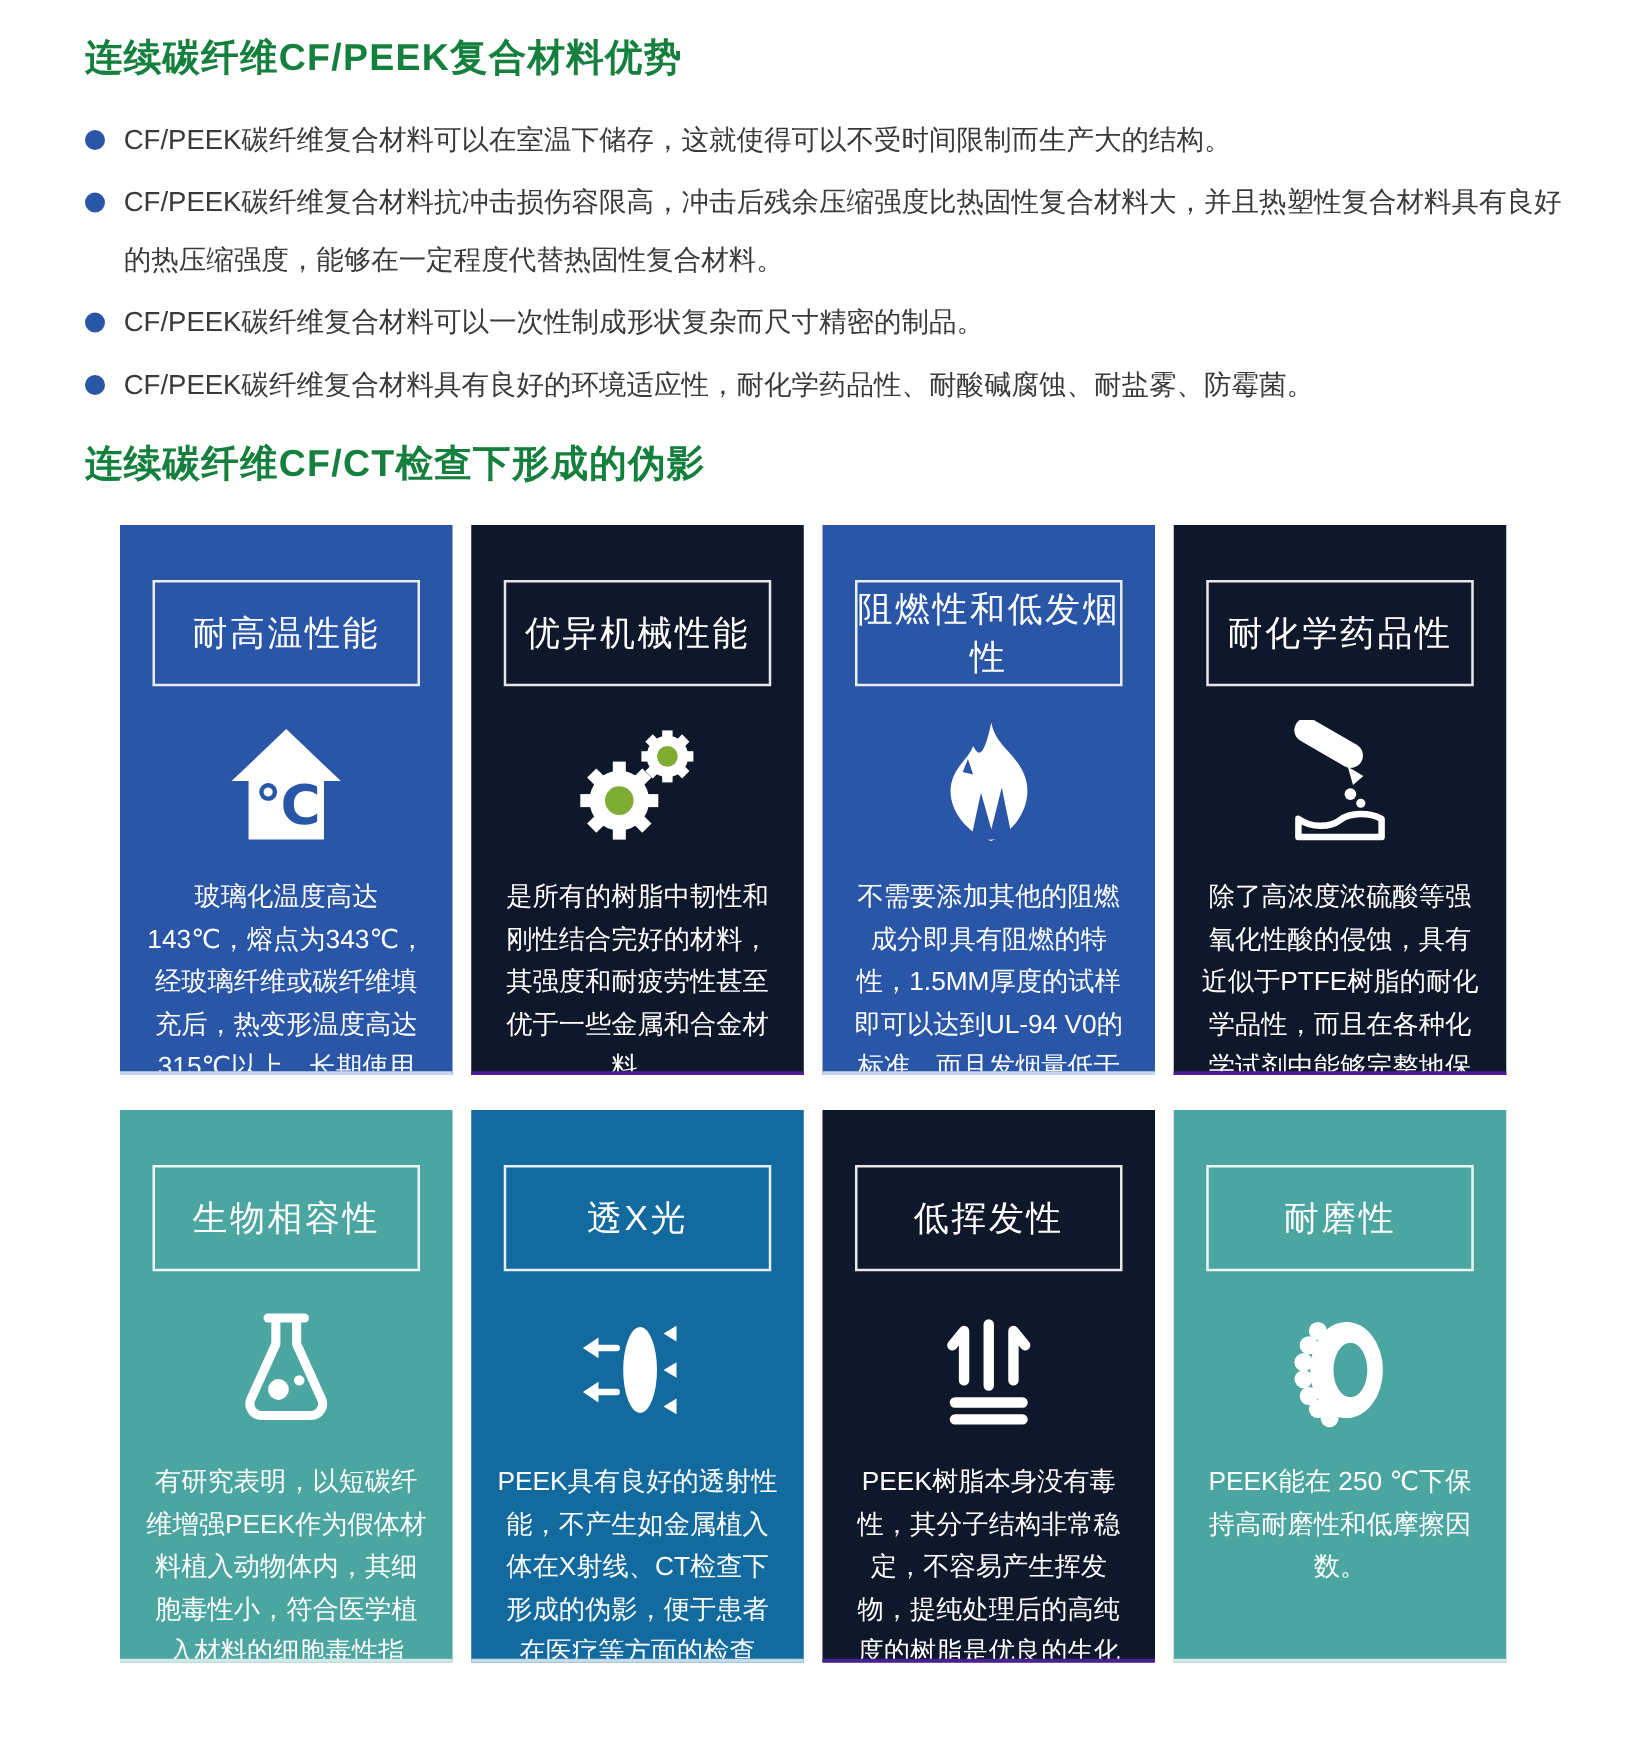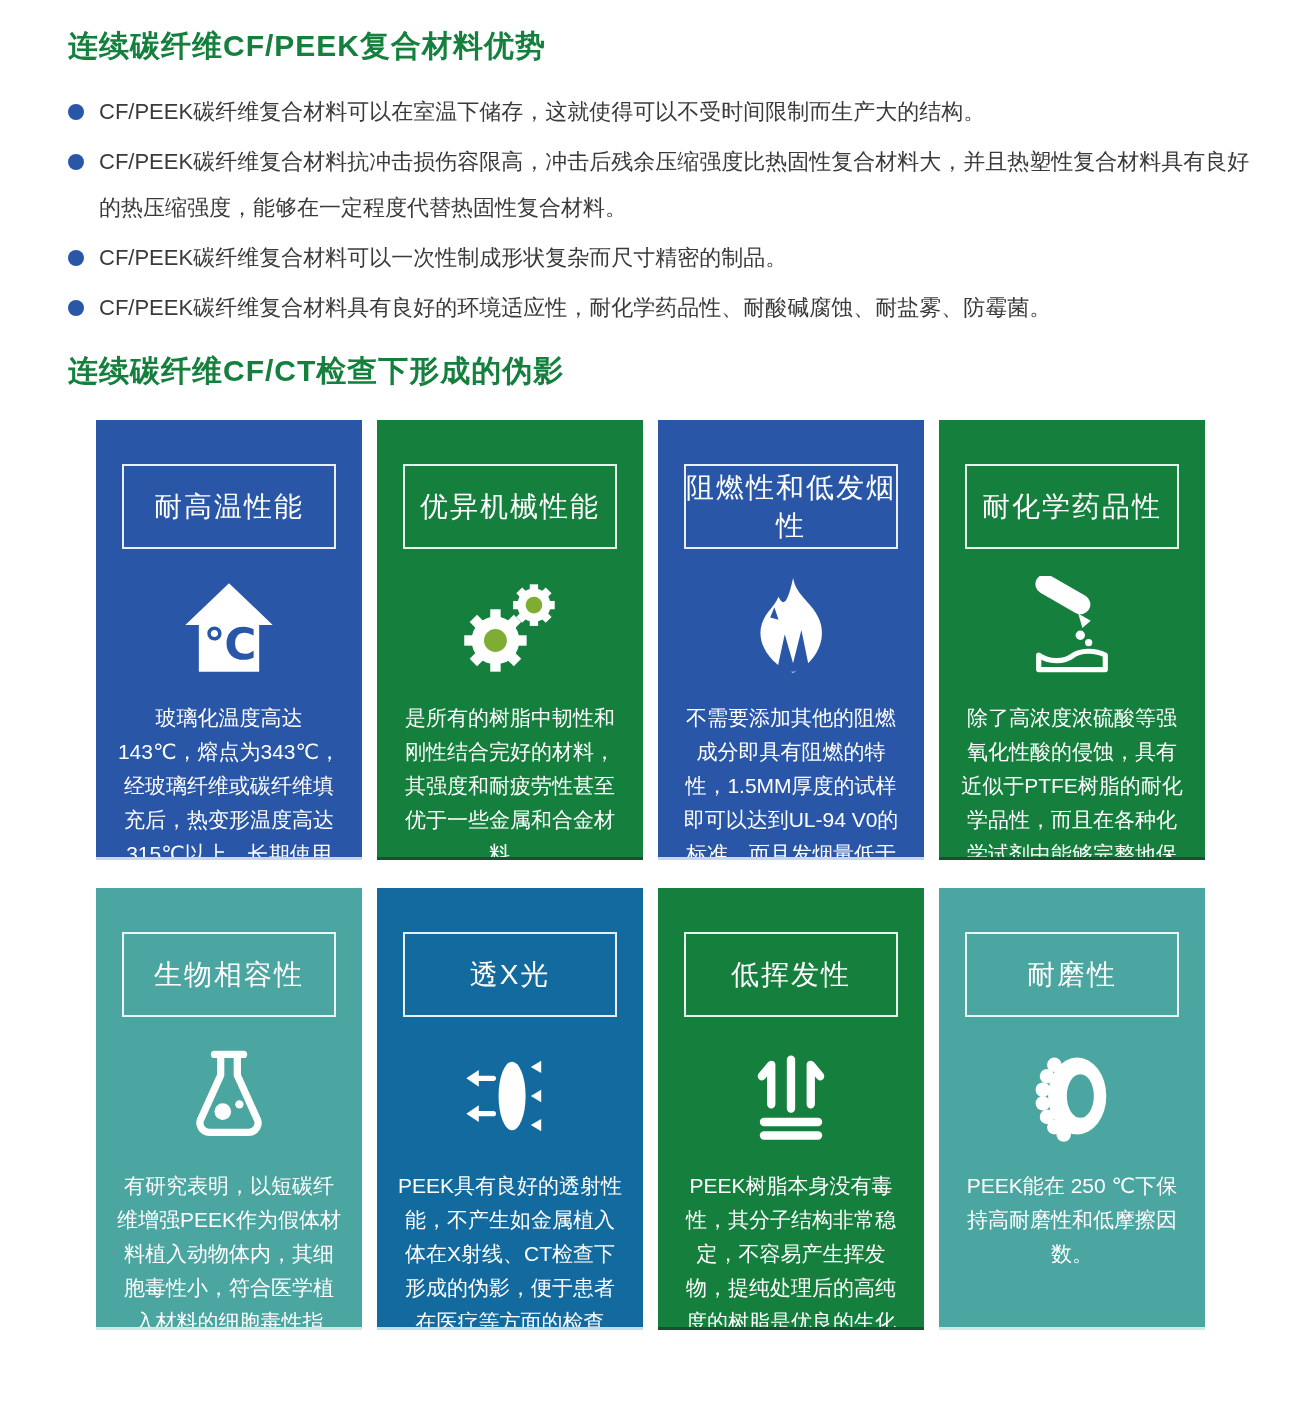--- a/index.html
+++ b/index.html
@@ -34,21 +34,21 @@
     grid-template-columns:repeat(4,266px);
     column-gap:15px;
     row-gap:0;
   }
   .card {
     height:440px; color:#fff; overflow:hidden;
     display:flex; flex-direction:column; align-items:center;
   }
   .row2 .card { height:442px; }
   .c-royal { background:#2a56a8; border-bottom:3px solid #c9d5ec; }
-  .c-green { background:#15803d; border-bottom:3px solid #14532d; }
+  .c-green { background:#0f172a; border-bottom:3px solid #4c1d95; }
   .c-teal  { background:#4ba5a0; border-bottom:3px solid #d0e8e6; }
   .c-steel { background:#136a9e; border-bottom:3px solid #c5dbe9; }
 
   .title-box {
     margin-top:44px; width:214px; height:85px;
     border:2px solid rgba(255,255,255,0.9);
     display:flex; align-items:center; justify-content:center;
     font-size:28px; letter-spacing:2px; font-weight:400;
     text-align:center; flex-shrink:0;
   }

